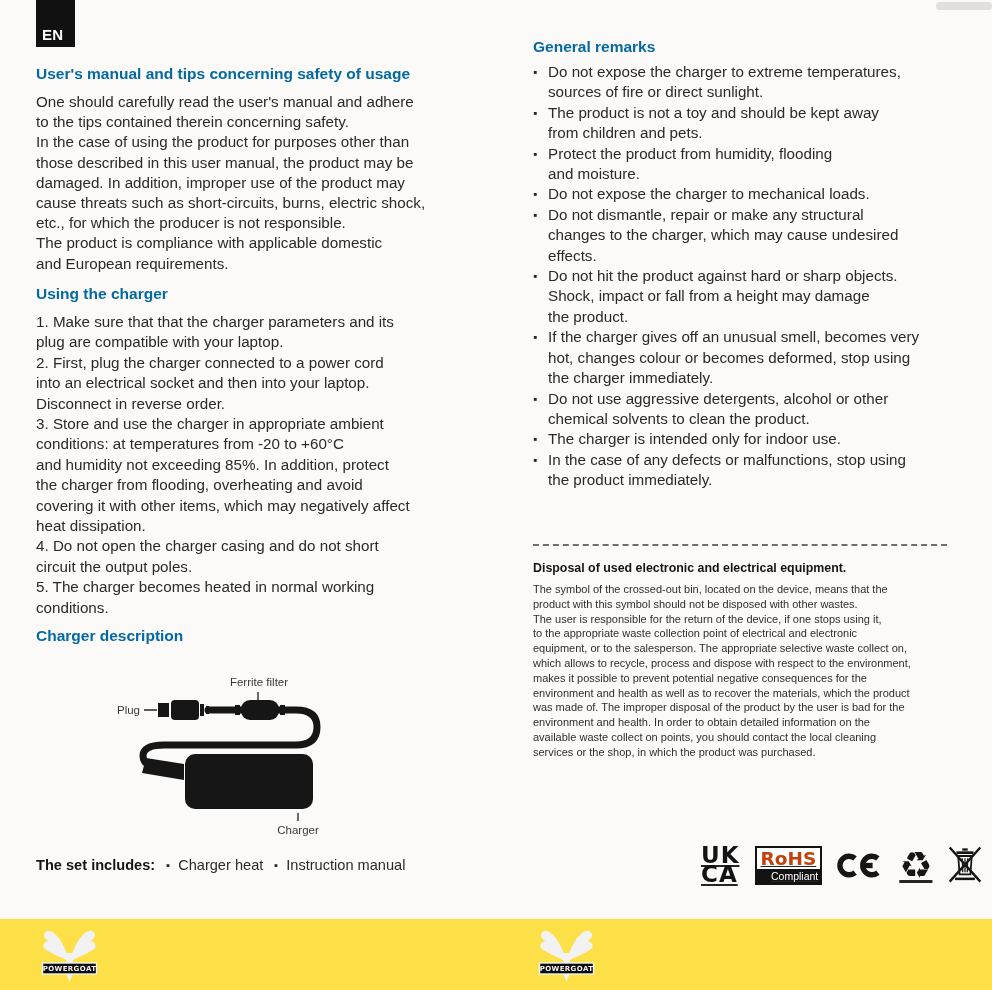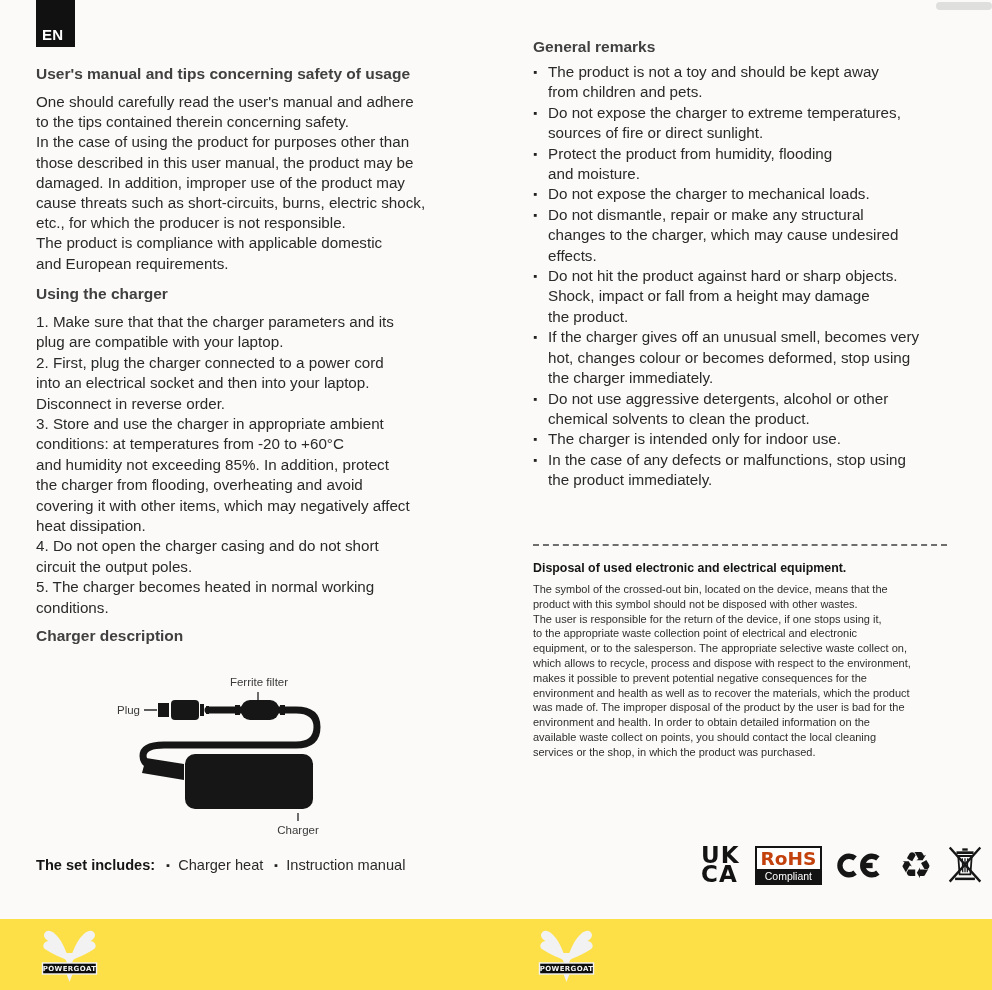--- a/index.html
+++ b/index.html
@@ -13,21 +13,21 @@
   .col > *{position:absolute;left:0;margin:0;}
   .left-col{left:36px;width:470px;height:990px;}
   .right-col{left:533px;width:430px;height:990px;}
 
   .en-badge{
     top:0;left:0;width:39px;height:47px;background:#111;
     color:#fff;font-weight:bold;font-size:15px;
     display:flex;align-items:flex-end;justify-content:flex-start;
     padding:0 4px 4px 6px;box-sizing:border-box;letter-spacing:.3px;
   }
-  .sec-heading{font-size:15.5px;font-weight:700;color:#404040;white-space:nowrap;}
+  .sec-heading{font-size:15.5px;font-weight:700;color:#0369a1;white-space:nowrap;}
   .body-text{font-size:15.2px;line-height:20.2px;white-space:pre-line;width:470px;color:#2a2a2a;}
 
   .h-manual{top:65px;}
   .p-manual{top:92px;}
   .h-using{top:285px;}
   .p-using{top:312px;line-height:20.4px;}
   .h-desc{top:627px;}
   .diagram{top:653px;left:0;}
   .diagram text{fill:#3a3a3a;font-family:"Liberation Sans",sans-serif;font-size:11.5px;}
 
@@ -41,27 +41,27 @@
     position:relative;font-size:15.2px;line-height:20.4px;
     white-space:pre-line;color:#2a2a2a;
   }
   .general-list li::before{
     content:"▪";position:absolute;left:-15px;top:0;font-size:11.5px;color:#222;
   }
   .dashed-rule{top:544px;width:414px;border:none;border-top:2px dashed #6e6e6e;}
   .h-disposal{top:561px;font-size:12.4px;font-weight:700;color:#151515;}
   .p-disposal{top:582px;font-size:11px;line-height:14.8px;white-space:pre-line;width:432px;color:#2e2e2e;}
 
-  .marks-row{top:843px;left:168px;display:flex;align-items:center;gap:15px;}
+  .marks-row{top:843px;left:168px;display:flex;align-items:center;gap:15px;text-decoration:underline;}
   .ukca{font-weight:800;font-size:23px;line-height:19.5px;letter-spacing:1px;color:#131313;text-align:left;
         font-family:"DejaVu Sans","Liberation Sans",sans-serif;}
   .rohs{border:2.5px solid #131313;background:#fff;}
   .rohs-top{font-weight:800;font-size:18.5px;line-height:21px;padding:0 4px;text-align:center;color:#c2410c;
         font-family:"DejaVu Sans","Liberation Sans",sans-serif;}
-  .rohs-bot{background:#131313;color:#fff;font-size:10.5px;line-height:14px;text-align:center;padding:0 2px;}
+  .rohs-bot{background:#131313;color:#fff;font-size:10.5px;line-height:14px;text-align:right;padding:0 2px;}
   .recycle-glyph{font-family:"DejaVu Sans",sans-serif;font-size:37px;line-height:1;color:#161616;}
 
   .scan-smudge{position:absolute;top:2px;right:0;width:56px;height:8px;background:#c9c9c9;opacity:.55;border-radius:4px;}
 
   .footer{position:absolute;left:0;top:919px;width:992px;height:71px;background:#fde047;}
   .goat-logo{position:absolute;top:4px;}
   .goat-1{left:38px;}
   .goat-2{left:535px;}
 </style>
 </head>
@@ -131,24 +131,24 @@
 
   <p class="set-row">
     <span class="set-label">The set includes:</span><span class="inc-item">Charger heat</span><span class="inc-item">Instruction manual</span>
   </p>
 </div>
 
 <div class="col right-col">
   <h2 class="sec-heading h-general">General remarks</h2>
 
   <ul class="general-list">
+    <li>Do not expose the charger to extreme temperatures,
+sources of fire or direct sunlight.</li>
     <li>The product is not a toy and should be kept away
 from children and pets.</li>
-    <li>Do not expose the charger to extreme temperatures,
-sources of fire or direct sunlight.</li>
     <li>Protect the product from humidity, flooding
 and moisture.</li>
     <li>Do not expose the charger to mechanical loads.</li>
     <li>Do not dismantle, repair or make any structural
 changes to the charger, which may cause undesired
 effects.</li>
     <li>Do not hit the product against hard or sharp objects.
 Shock, impact or fall from a height may damage
 the product.</li>
     <li>If the charger gives off an unusual smell, becomes very

